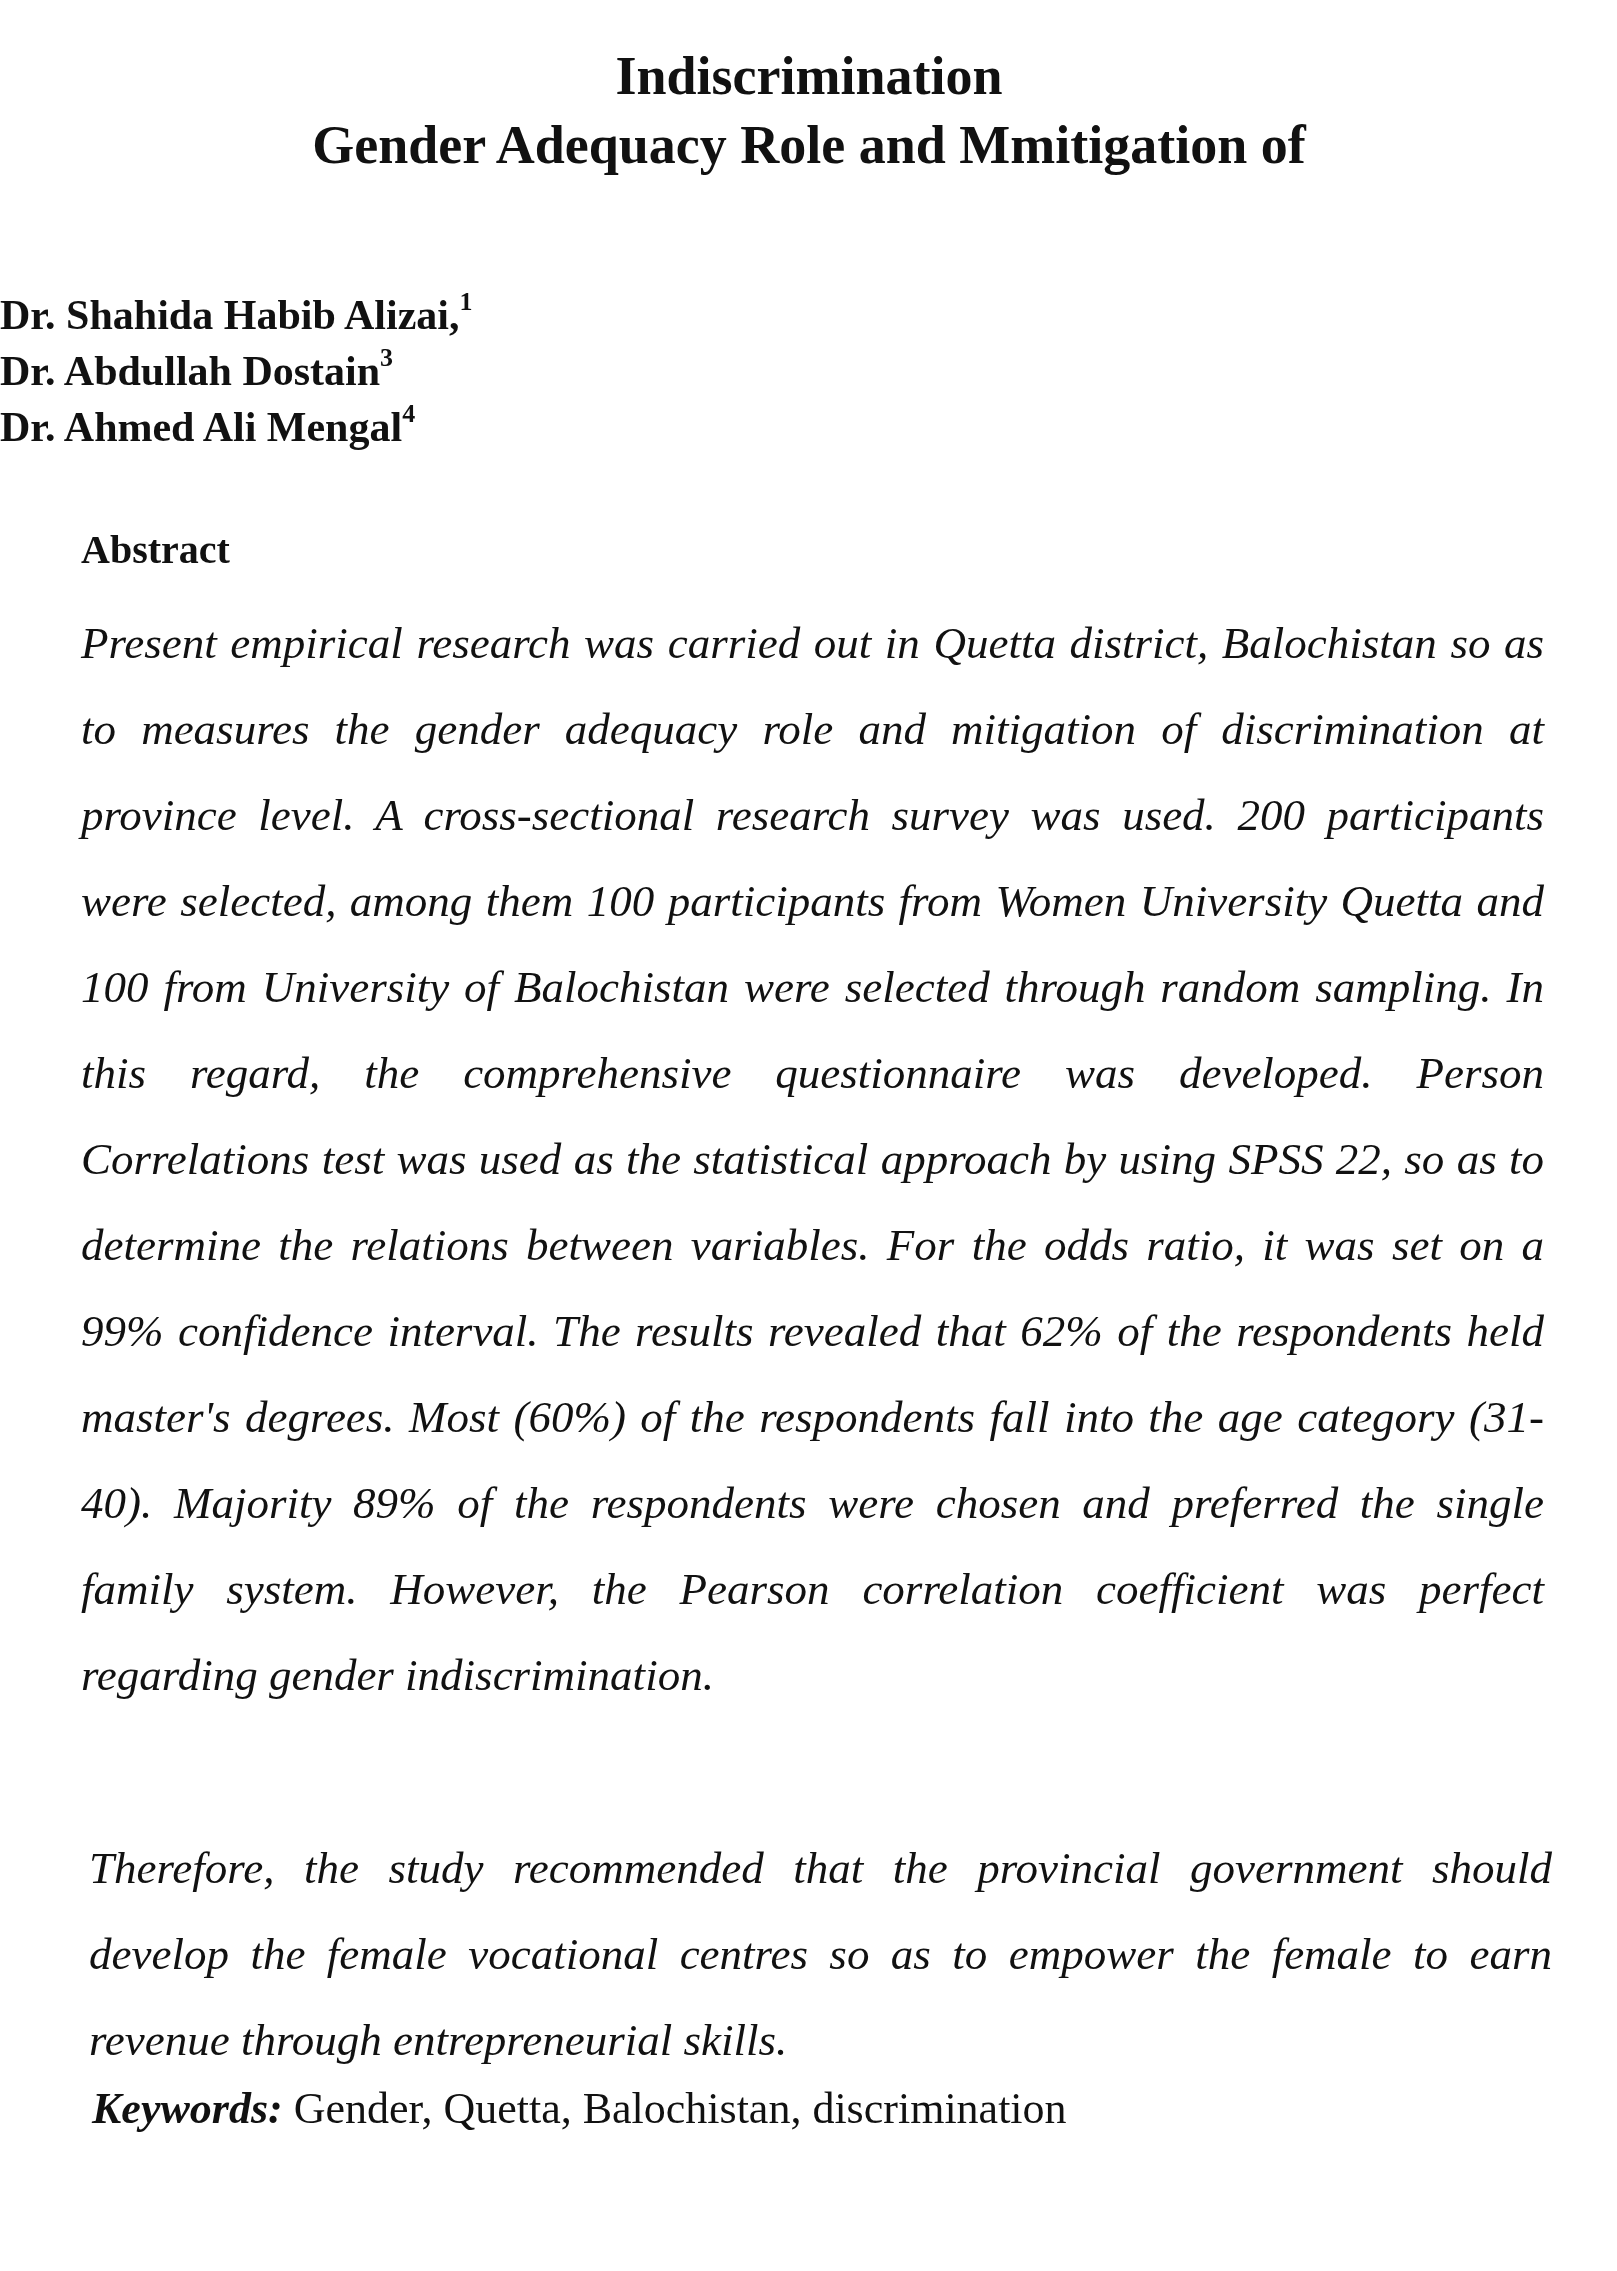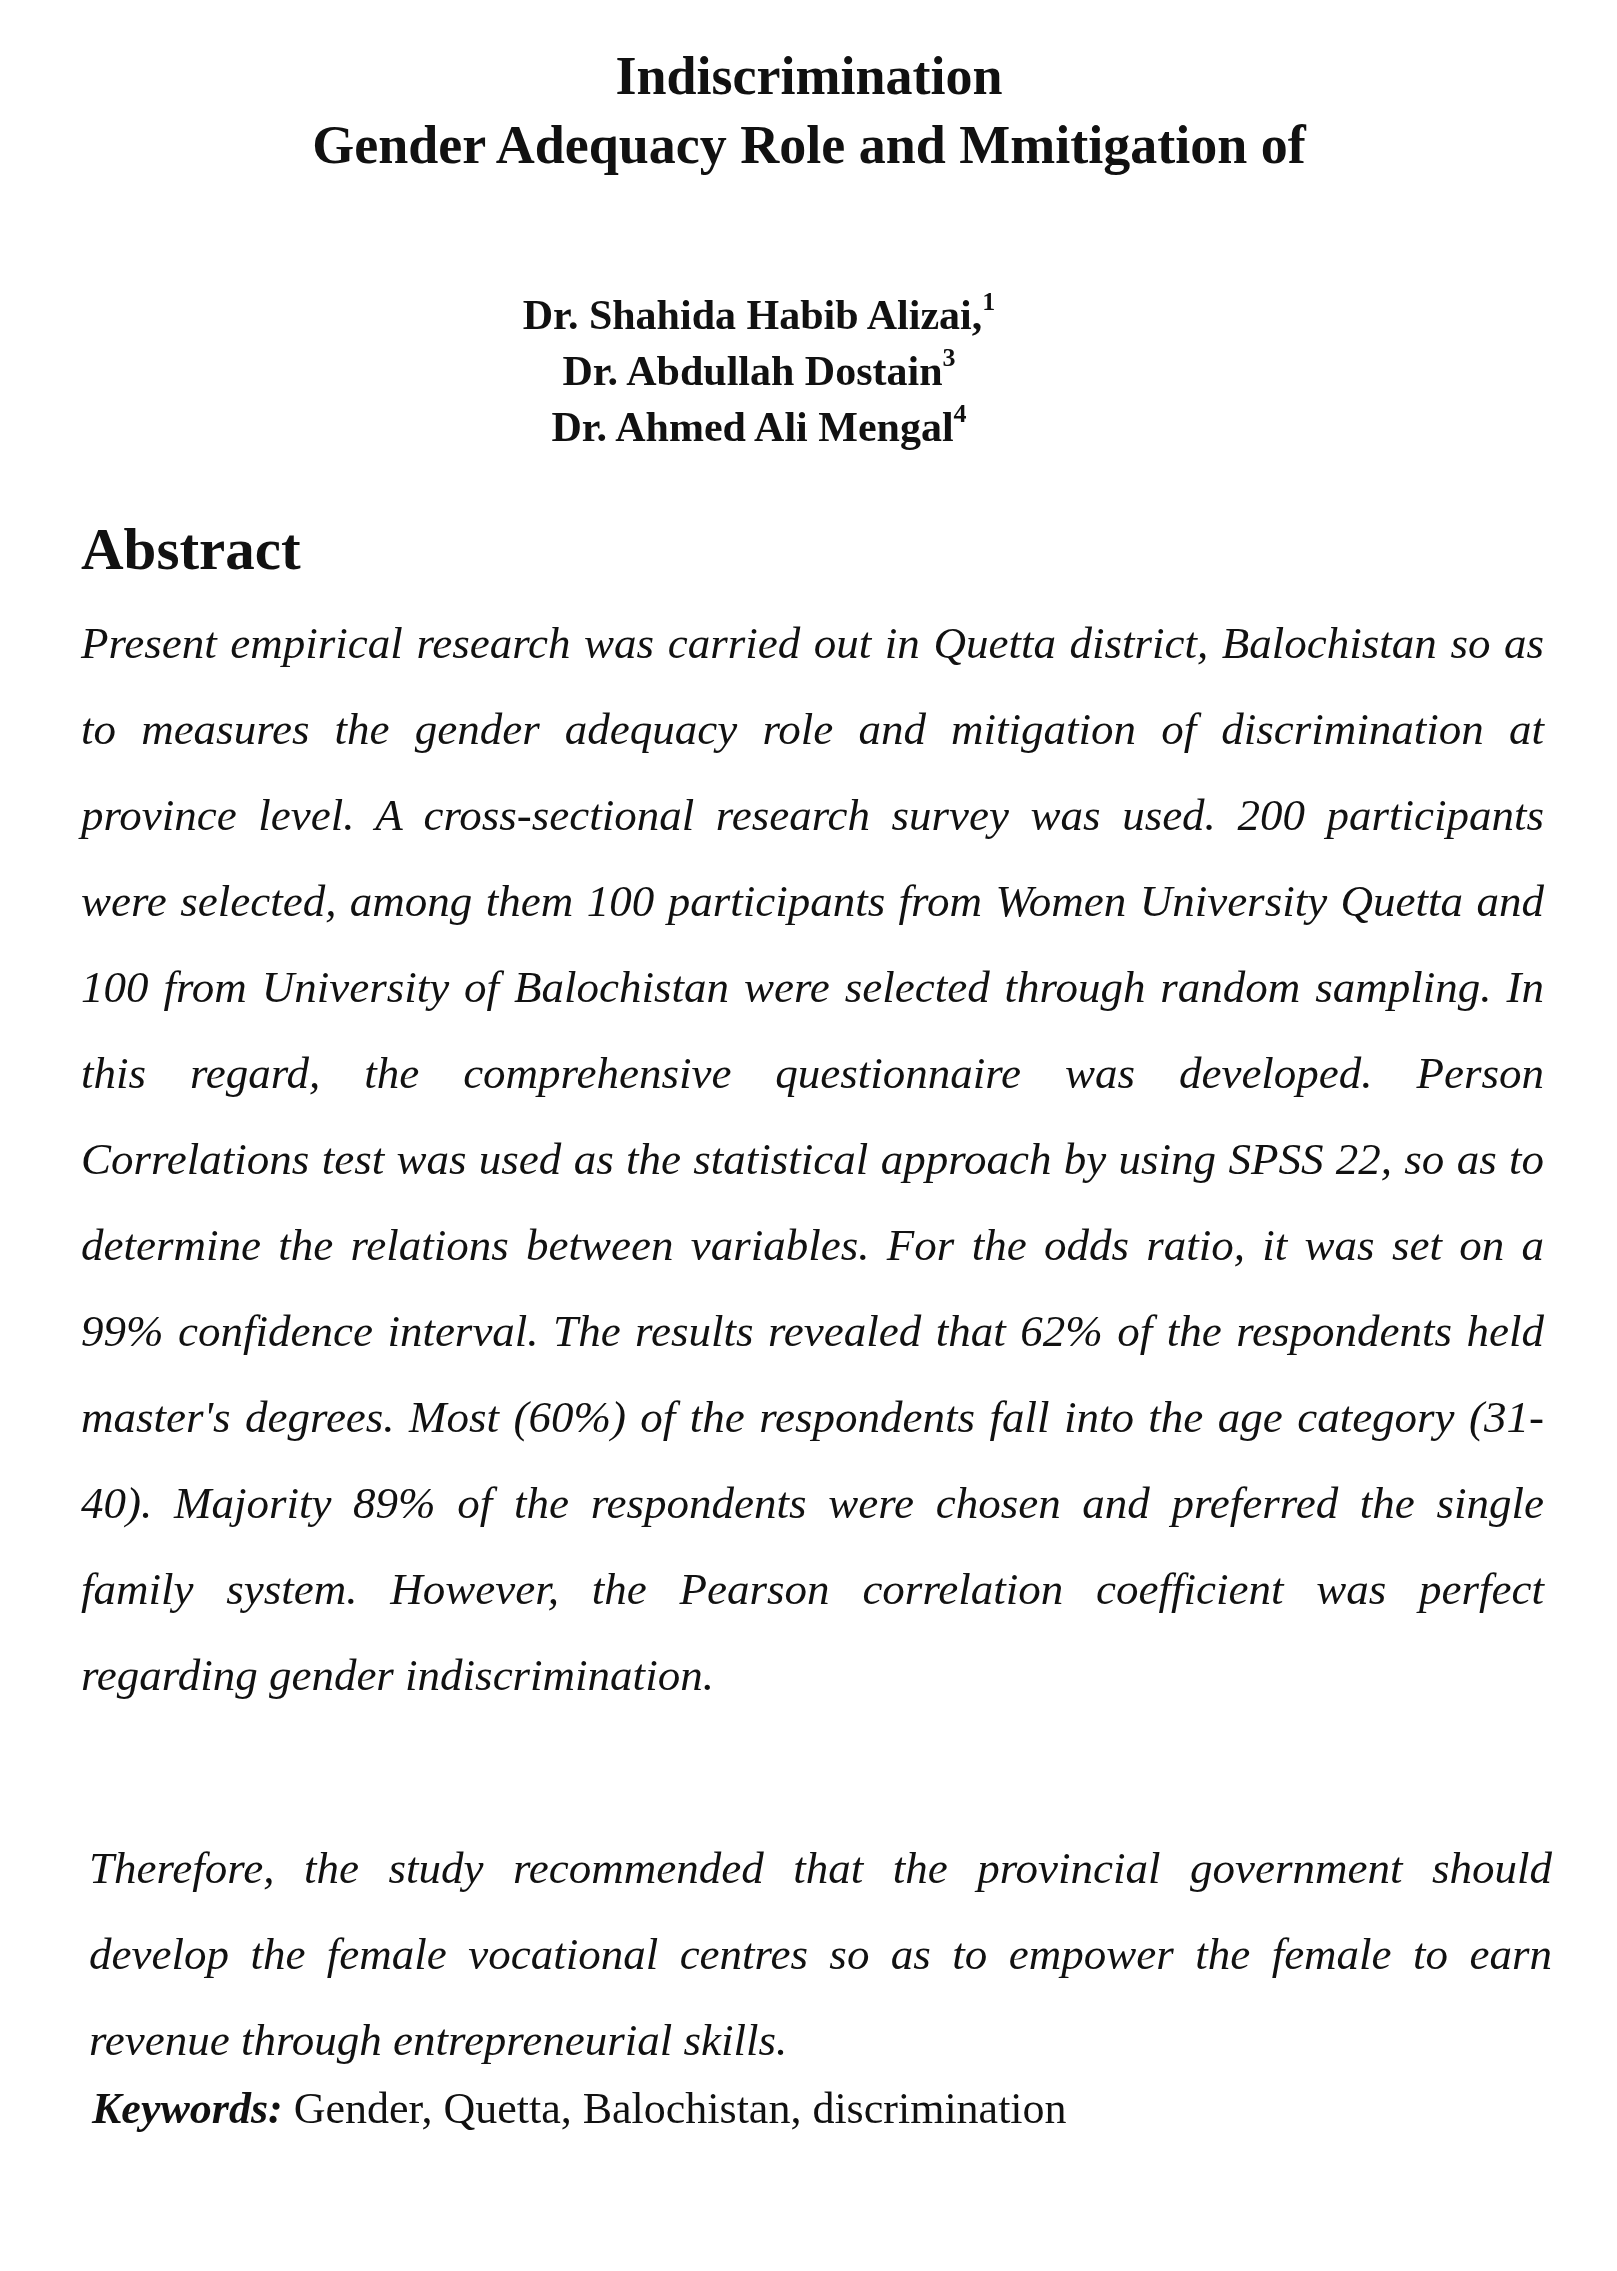--- a/index.html
+++ b/index.html
@@ -1,24 +1,24 @@
 <!DOCTYPE html>
 <html><head>
 <meta charset="utf-8">
 <style>
   html, body { margin: 0; padding: 0; background: #ffffff; }
   body { width: 1618px; height: 2271px; position: relative; overflow: hidden;
          font-family: "Liberation Serif", "DejaVu Serif", serif; color: #111; }
   .title { position: absolute; left: 0; width: 1618px; top: 42px; text-align: center;
            font-weight: bold; font-size: 54px; line-height: 69px; }
-  .authors { position: absolute; left: 0; width: 1518px; top: 287px; text-align: center;
+  .authors { position: absolute; left: 0; width: 1518px; top: 287px; 
              font-weight: bold; font-size: 42px; line-height: 56px; }
   .authors sup { font-size: 26px; position: relative; top: -4px; vertical-align: super; line-height: 0; }
   .abstract-heading { position: absolute; left: 81px; top: 520px; font-weight: bold;
-                      font-size: 59px; line-height: 59px; }
+                      font-size: 40px; line-height: 59px; }
   .para { position: absolute; left: 81px; width: 1463px; font-style: italic;
           font-size: 45px; line-height: 86px; text-align: justify; }
   .para1 { top: 600px; }
   .para2 { top: 1817px; }
   .keywords { position: absolute; left: 92px; top: 2079px; font-size: 44px; line-height: 59px; }
   .keywords .kw-label { font-weight: bold; font-style: italic; }
 </style>
 </head>
 <body>
 

